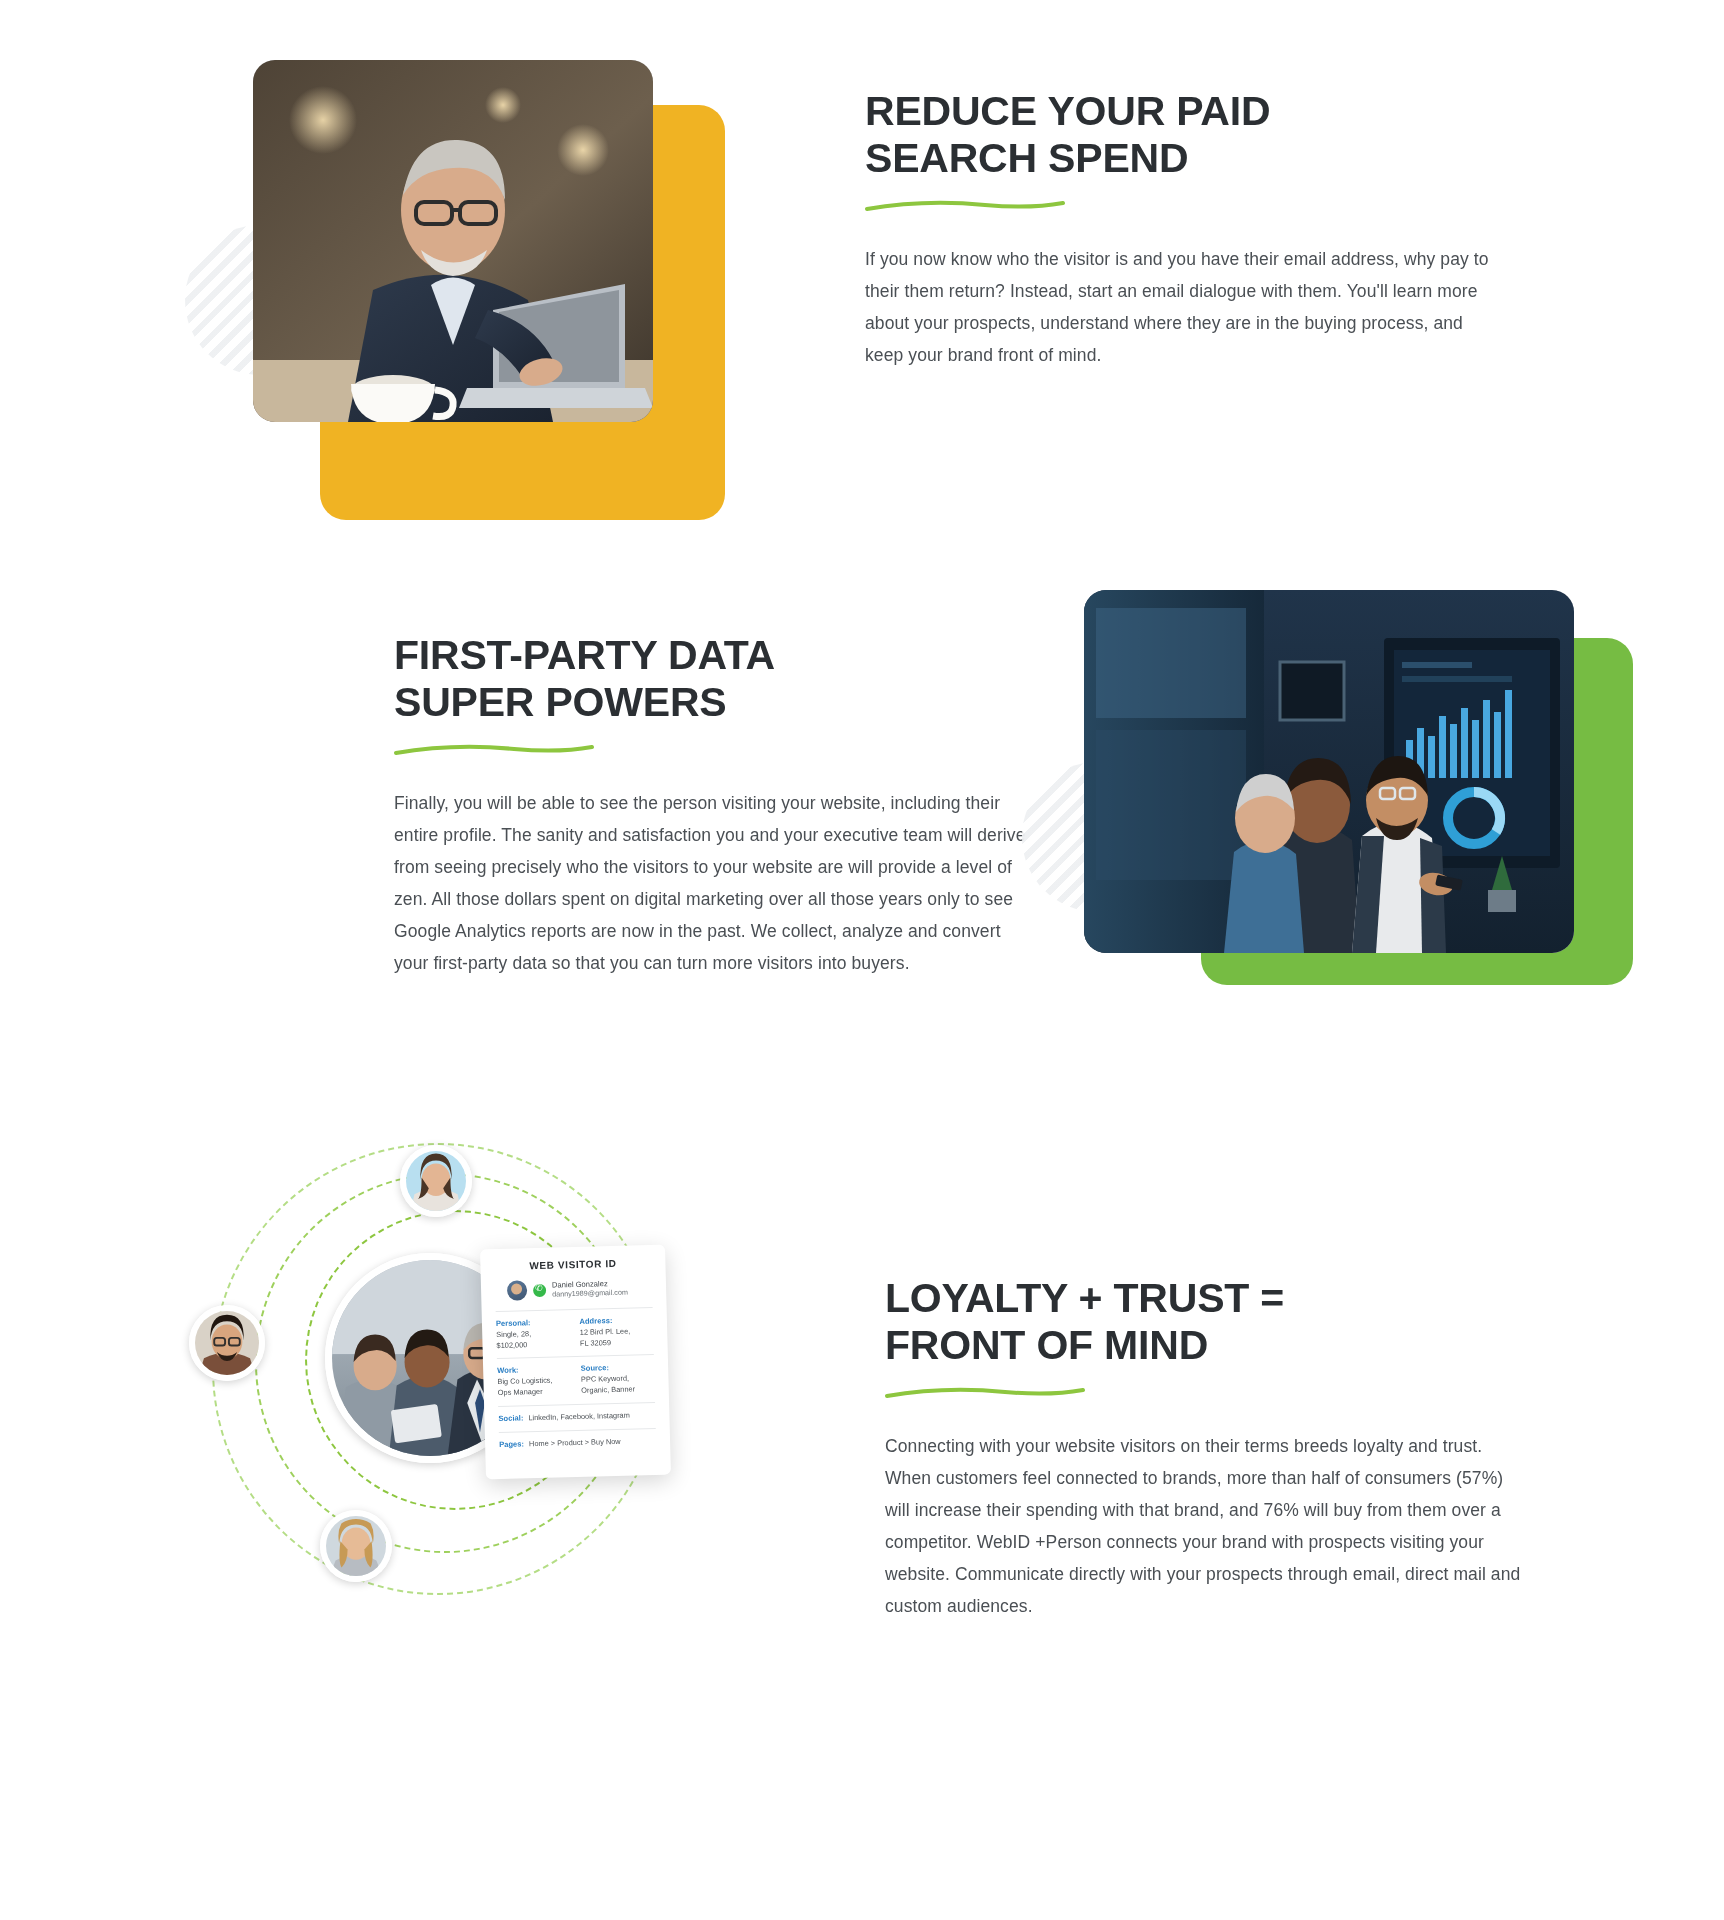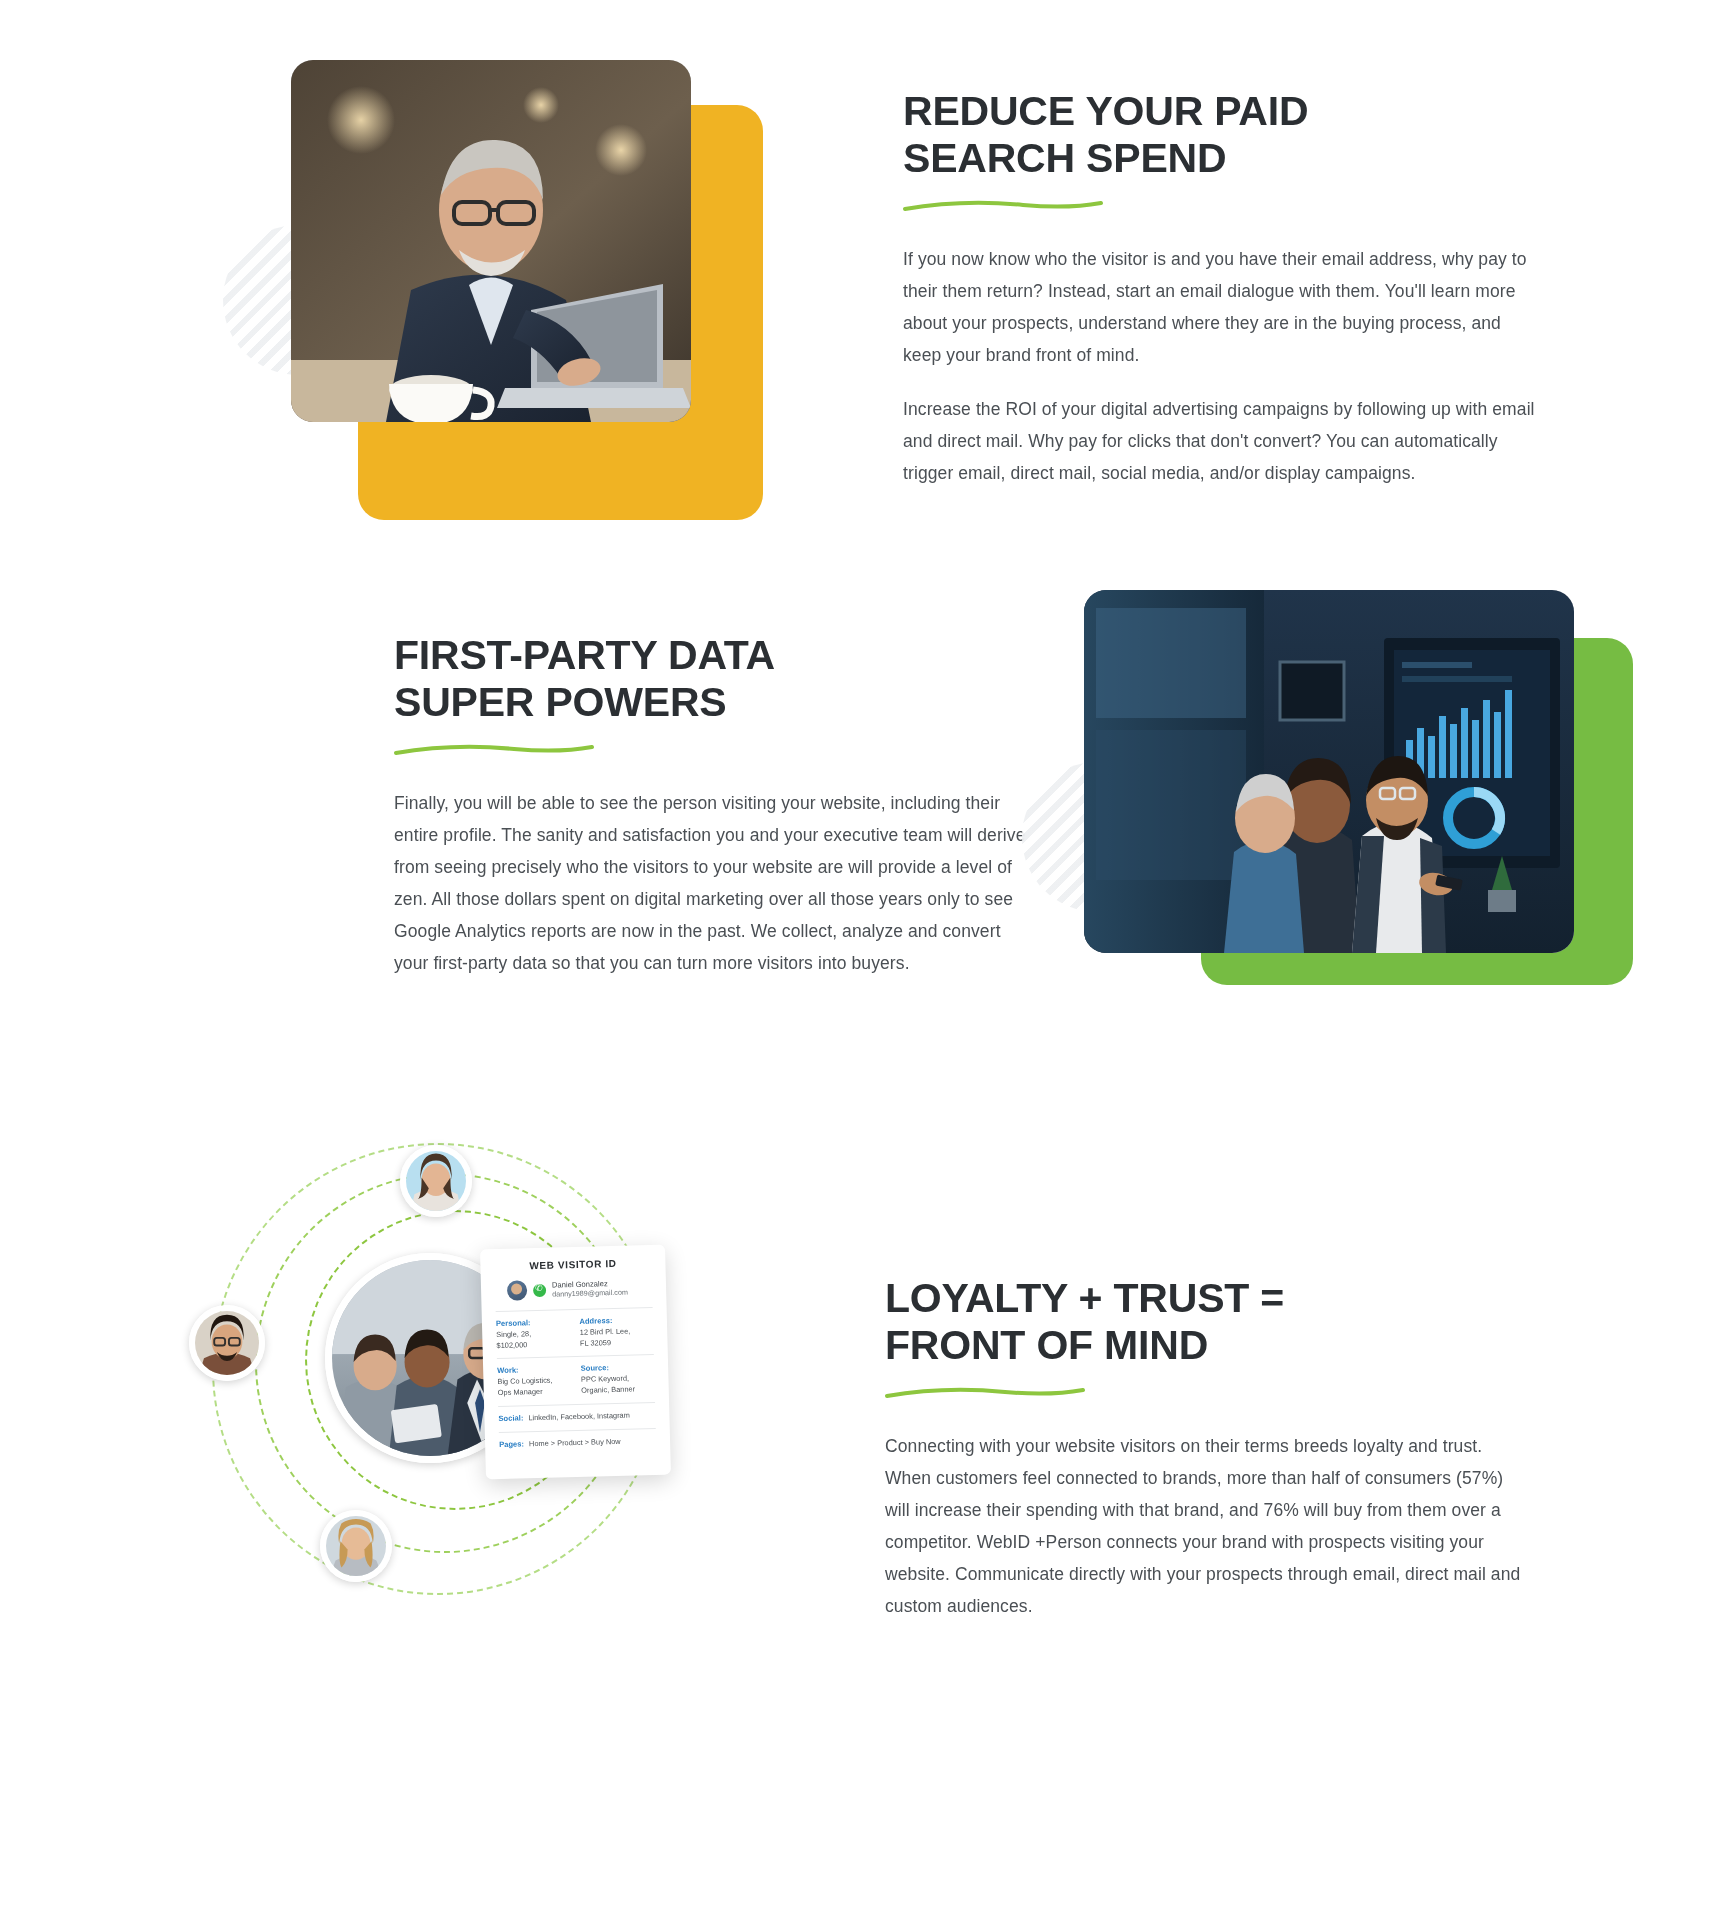--- a/index.html
+++ b/index.html
@@ -68,21 +68,21 @@
     position: absolute;
     width: 150px; height: 150px;
     border-radius: 50%;
     z-index: 0;
     background-image: repeating-linear-gradient(
       -45deg, #eef0f2 0 6px, #ffffff 6px 14px);
     opacity: .95;
   }
 
   
-  #sec1 { margin-top: 60px; height: 470px; margin-left: 38px; }
+  #sec1 { margin-top: 60px; height: 470px; }
   #sec1 .col-img { width: 620px; margin-left: 185px; }
   #sec1 .accent-block { left: 135px; top: 45px; width: 405px; height: 415px; background: #f0b323; }
   #sec1 .photo { left: 68px; top: 0; width: 400px; height: 362px; }
   #sec1 .hatch { left: 0px; top: 165px; }
   #sec1 .col-txt { width: 640px; margin-left: 60px; padding-top: 28px; }
 
   
   #sec2 { margin-top: 60px; height: 470px; justify-content: flex-end; }
   #sec2 .col-txt { width: 640px; margin-left: 185px; padding-top: 42px; }
   #sec2 .col-img { width: 640px; margin-left: 50px; }
@@ -232,21 +232,20 @@
 
     <div class="col-txt">
       <h2 class="heading">REDUCE YOUR PAID
 SEARCH SPEND</h2>
       <div class="rule">
         <svg width="200" height="14" viewBox="0 0 200 14" aria-hidden="true">
           <path d="M2 10 Q60 0 120 6 Q165 10 198 4" fill="none" stroke="#8dc63f" stroke-width="4" stroke-linecap="round"></path>
         </svg>
       </div>
       <p class="body">If you now know who the visitor is and you have their email address, why pay to their them return?  Instead, start an email dialogue with them.  You'll learn more about your prospects, understand where they are in the buying process, and keep your brand front of mind.</p>
-      <p class="body">Increase the ROI of your digital advertising campaigns by following up with email and direct mail.  Why pay for clicks that don't convert?  You can automatically trigger email, direct mail, social media, and/or display campaigns.</p>
     </div>
   </section>
 
   <section class="section" id="sec2">
     <div class="col-txt">
       <h2 class="heading">FIRST-PARTY DATA
 SUPER POWERS</h2>
       <div class="rule">
         <svg width="200" height="14" viewBox="0 0 200 14" aria-hidden="true">
           <path d="M2 10 Q60 0 120 6 Q165 10 198 4" fill="none" stroke="#8dc63f" stroke-width="4" stroke-linecap="round"></path>

